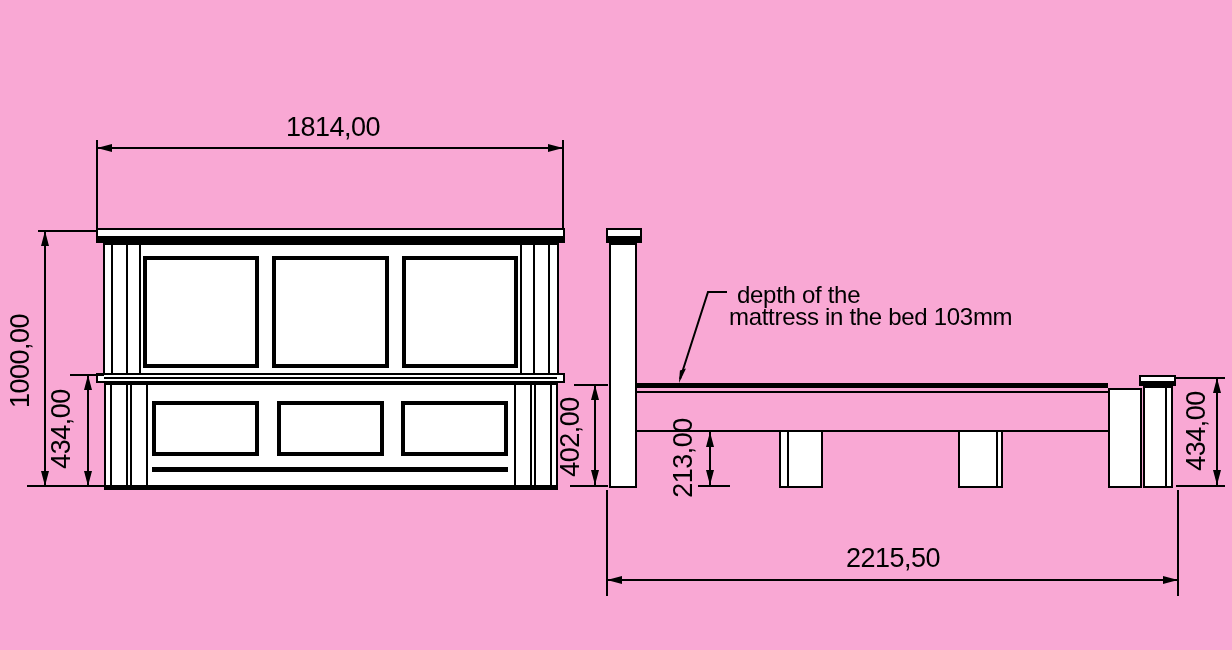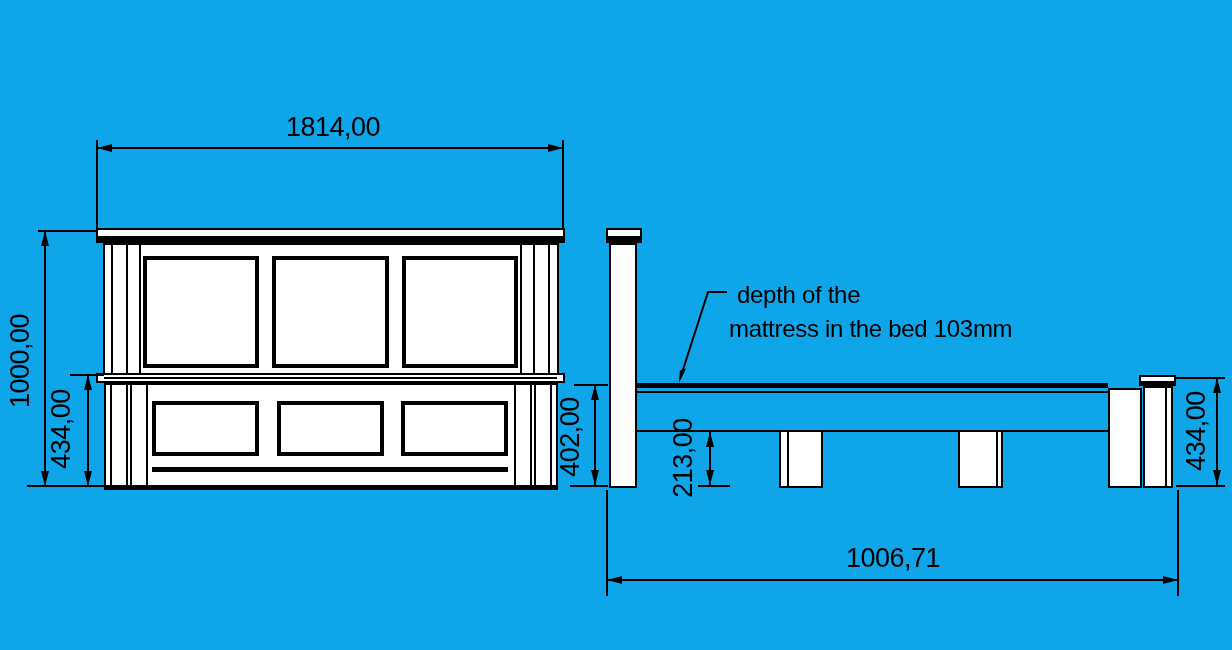--- a/index.html
+++ b/index.html
@@ -1,17 +1,17 @@
 <!DOCTYPE html>
 <html><head>
 <meta charset="utf-8">
 <style>
   html,body{margin:0;padding:0;background:#fff;}
   .canvas{
-    position:relative;width:1232px;height:650px;background:#0ea5e9;overflow:hidden;
+    position:relative;width:1232px;height:650px;background:#f9a8d4;overflow:hidden;
     font-family:"Liberation Sans",sans-serif;color:#000;
   }
   .ln{position:absolute;background:#000;}
   .bx{position:absolute;border:2px solid #000;box-sizing:border-box;background:#fff;}
   .pnl{position:absolute;border:4px solid #000;box-sizing:border-box;background:#fff;}
   .dt{position:absolute;font-size:27px;letter-spacing:-0.5px;white-space:nowrap;line-height:30px;}
   .dtc{text-align:center;}
   .rot{transform:rotate(-90deg);transform-origin:center;}
   .note{position:absolute;font-size:24px;letter-spacing:-0.3px;white-space:nowrap;line-height:32px;}
   .arr{position:absolute;width:0;height:0;}
@@ -128,25 +128,25 @@
     <div class="ln" style="left:1216px;top:378px;width:2px;height:107px;"></div>
     <div class="arr a-u" style="left:1213px;top:378px;"></div>
     <div class="arr a-d" style="left:1213px;top:470px;"></div>
     <div class="dt dtc rot" style="left:1113px;top:416px;width:166px;">434,00</div>
 
     <div class="ln" style="left:606px;top:490px;width:2px;height:106px;"></div>
     <div class="ln" style="left:1177px;top:490px;width:2px;height:106px;"></div>
     <div class="ln" style="left:607px;top:579px;width:571px;height:2px;"></div>
     <div class="arr a-l" style="left:607px;top:576px;"></div>
     <div class="arr a-r" style="left:1163px;top:576px;"></div>
-    <div class="dt dtc" style="left:810px;top:543px;width:166px;">1006,71</div>
+    <div class="dt dtc" style="left:810px;top:543px;width:166px;">2215,50</div>
   </div>
 
   <div>
     <svg style="position:absolute;left:664px;top:284px;" width="70" height="105" viewBox="0 0 70 105">
       <polyline points="63,8 44,8 16,95" fill="none" stroke="#000" stroke-width="2"></polyline>
       <polygon points="15,99 15.9,86.6 22.0,84.6" fill="#000"></polygon>
     </svg>
     <div class="note" style="left:737px;top:279px;">depth of the</div>
-    <div class="note" style="left:729px;top:313px;">mattress in the bed 103mm</div>
+    <div class="note" style="left:729px;top:301px;">mattress in the bed 103mm</div>
   </div>
 
 </div>
 
 </body></html>

